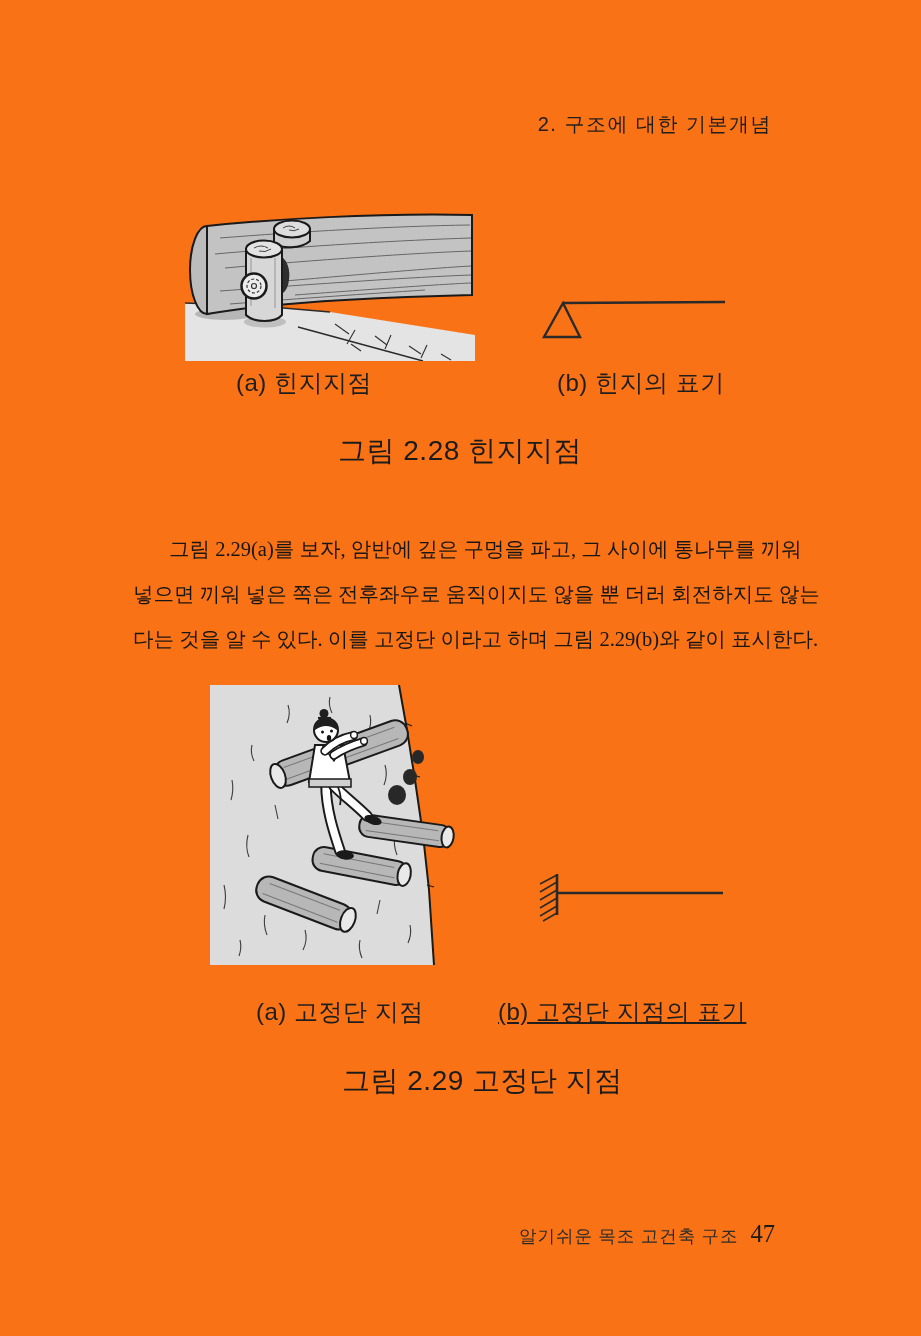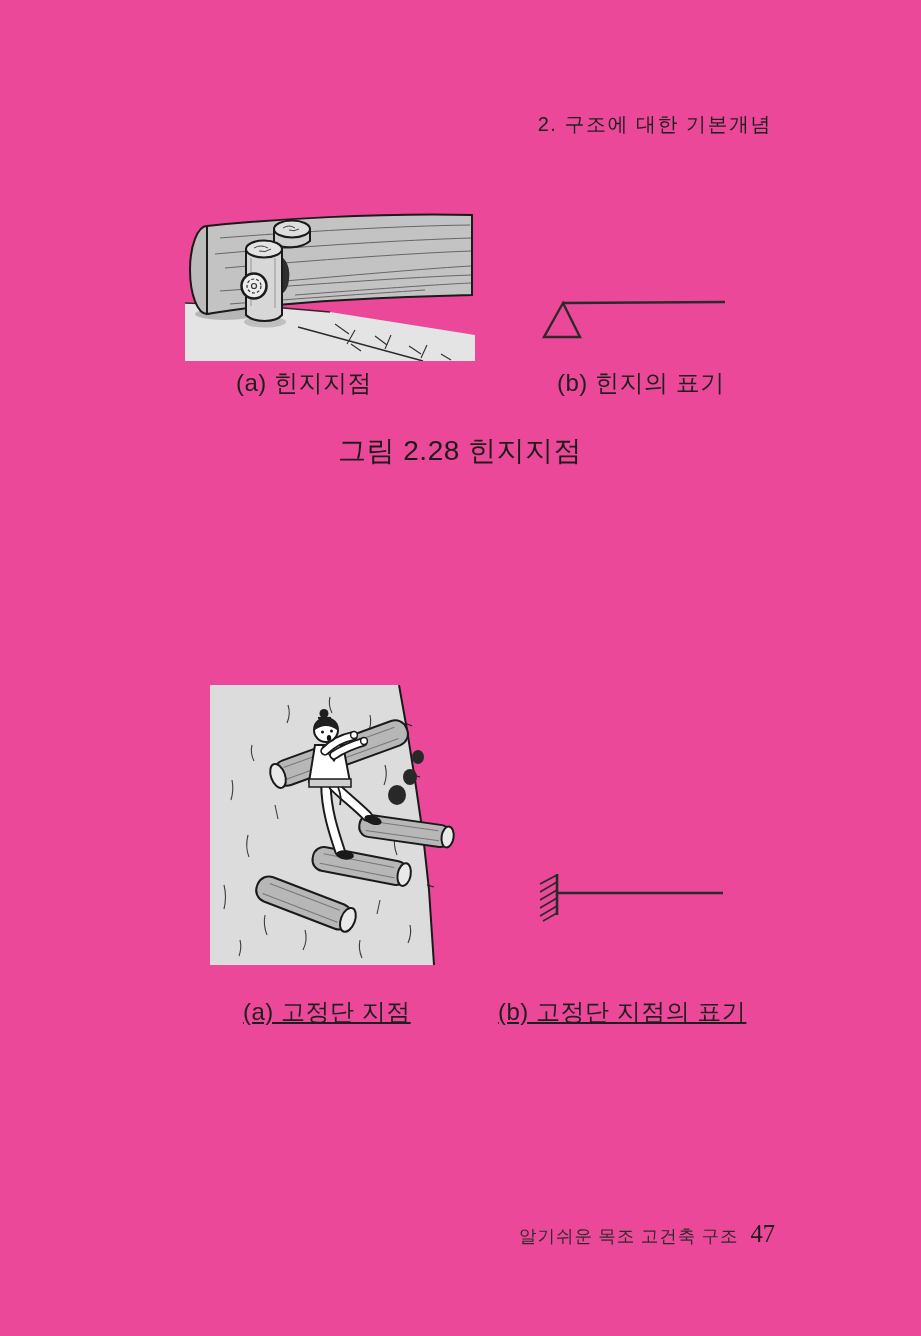--- a/index.html
+++ b/index.html
@@ -1,17 +1,17 @@
 <!DOCTYPE html>
 <html><head>
 <meta charset="utf-8">
 <style>
   html,body { margin:0; padding:0; background:#ffffff; }
   .page {
-    position:relative; width:921px; height:1336px; background:#ec4899;
+    position:relative; width:921px; height:1336px; background:#f97316;
     font-family:"Liberation Sans", sans-serif; color:#1a1a1a; overflow:hidden;
   }
   .chapter-header {
     position:absolute; top:111px; right:149px;
     font-size:20px; letter-spacing:1.5px; color:#1e1e1e; white-space:nowrap;
   }
   .illus { position:absolute; }
   .cap {
     position:absolute; font-size:24px; letter-spacing:0.5px;
     text-align:center; white-space:nowrap; color:#1e1e1e;
@@ -89,20 +89,25 @@
 
   <svg class="illus" style="left:535px; top:290px;" width="200" height="55" viewBox="0 0 200 55">
     <path d="M28,13 L190,12" stroke="#2a2a2a" stroke-width="2.4"></path>
     <path d="M28,13 L9,47 L45,47 Z" fill="none" stroke="#2a2a2a" stroke-width="2.4" stroke-linejoin="miter"></path>
   </svg>
 
   <div class="cap" style="left:224px; top:367px; width:160px;">(a) 힌지지점</div>
   <div class="cap" style="left:557px; top:367px; width:160px;">(b) 힌지의 표기</div>
   <div class="figtitle" style="left:338px; top:432px; width:220px;">그림 2.28 힌지지점</div>
 
+  <div class="bodytext">
+    <div class="pline indent">그림 2.29(a)를 보자, 암반에 깊은 구멍을 파고, 그 사이에 통나무를 끼워</div>
+    <div class="pline">넣으면 끼워 넣은 쪽은 전후좌우로 움직이지도 않을 뿐 더러 회전하지도 않는</div>
+    <div class="pline">다는 것을 알 수 있다. 이를 고정단 이라고 하며 그림 2.29(b)와 같이 표시한다.</div>
+  </div>
 
   <svg class="illus" style="left:210px; top:685px;" width="266" height="280" viewBox="0 0 266 280">
 
     <path d="M0,0 L189,0 L197,45 L205,95 L213,150 L219,205 L224,280 L0,280 Z" fill="#dcdcdc"></path>
     <path d="M189,0 L197,45 L205,95 L213,150 L219,205 L224,280" fill="none" stroke="#1a1a1a" stroke-width="2"></path>
     <path d="M195,38 l7,3 M203,90 l7,2 M211,144 l7,2 M217,200 l7,2" stroke="#1a1a1a" stroke-width="1.2"></path>
 
     <g stroke="#3d3d3d" stroke-width="1.1" fill="none">
       <path d="M22,95 q2,10 -1,20"></path>
         <path d="M38,150 q-3,12 1,22"></path>
@@ -187,20 +192,21 @@
         <path d="M5,22 L22,12"></path>
         <path d="M5,30 L22,20"></path>
       <path d="M5,38 L22,28"></path>
         <path d="M5,46 L22,36"></path>
         <path d="M8,51 L22,43"></path>
     </g>
     <path d="M22,4 L22,45" stroke="#2a2a2a" stroke-width="2.6"></path>
     <path d="M22,23 L188,23" stroke="#2a2a2a" stroke-width="2.4"></path>
   </svg>
 
-  <div class="cap" style="left:243px; top:996px; width:160px;text-decoration:underline;">(a) 고정단 지점</div>
+  <div class="cap" style="left:256px; top:996px; width:160px;">(a) 고정단 지점</div>
   <div class="cap" style="left:498px; top:996px; width:220px;text-decoration:underline;">(b) 고정단 지점의 표기</div>
+  <div class="figtitle" style="left:342px; top:1062px; width:220px;">그림 2.29 고정단 지점</div>
 
   <div class="footer">
     <span class="book-title">알기쉬운 목조 고건축 구조</span><span class="page-number">47</span>
   </div>
 
 </div>
 
 </body></html>

